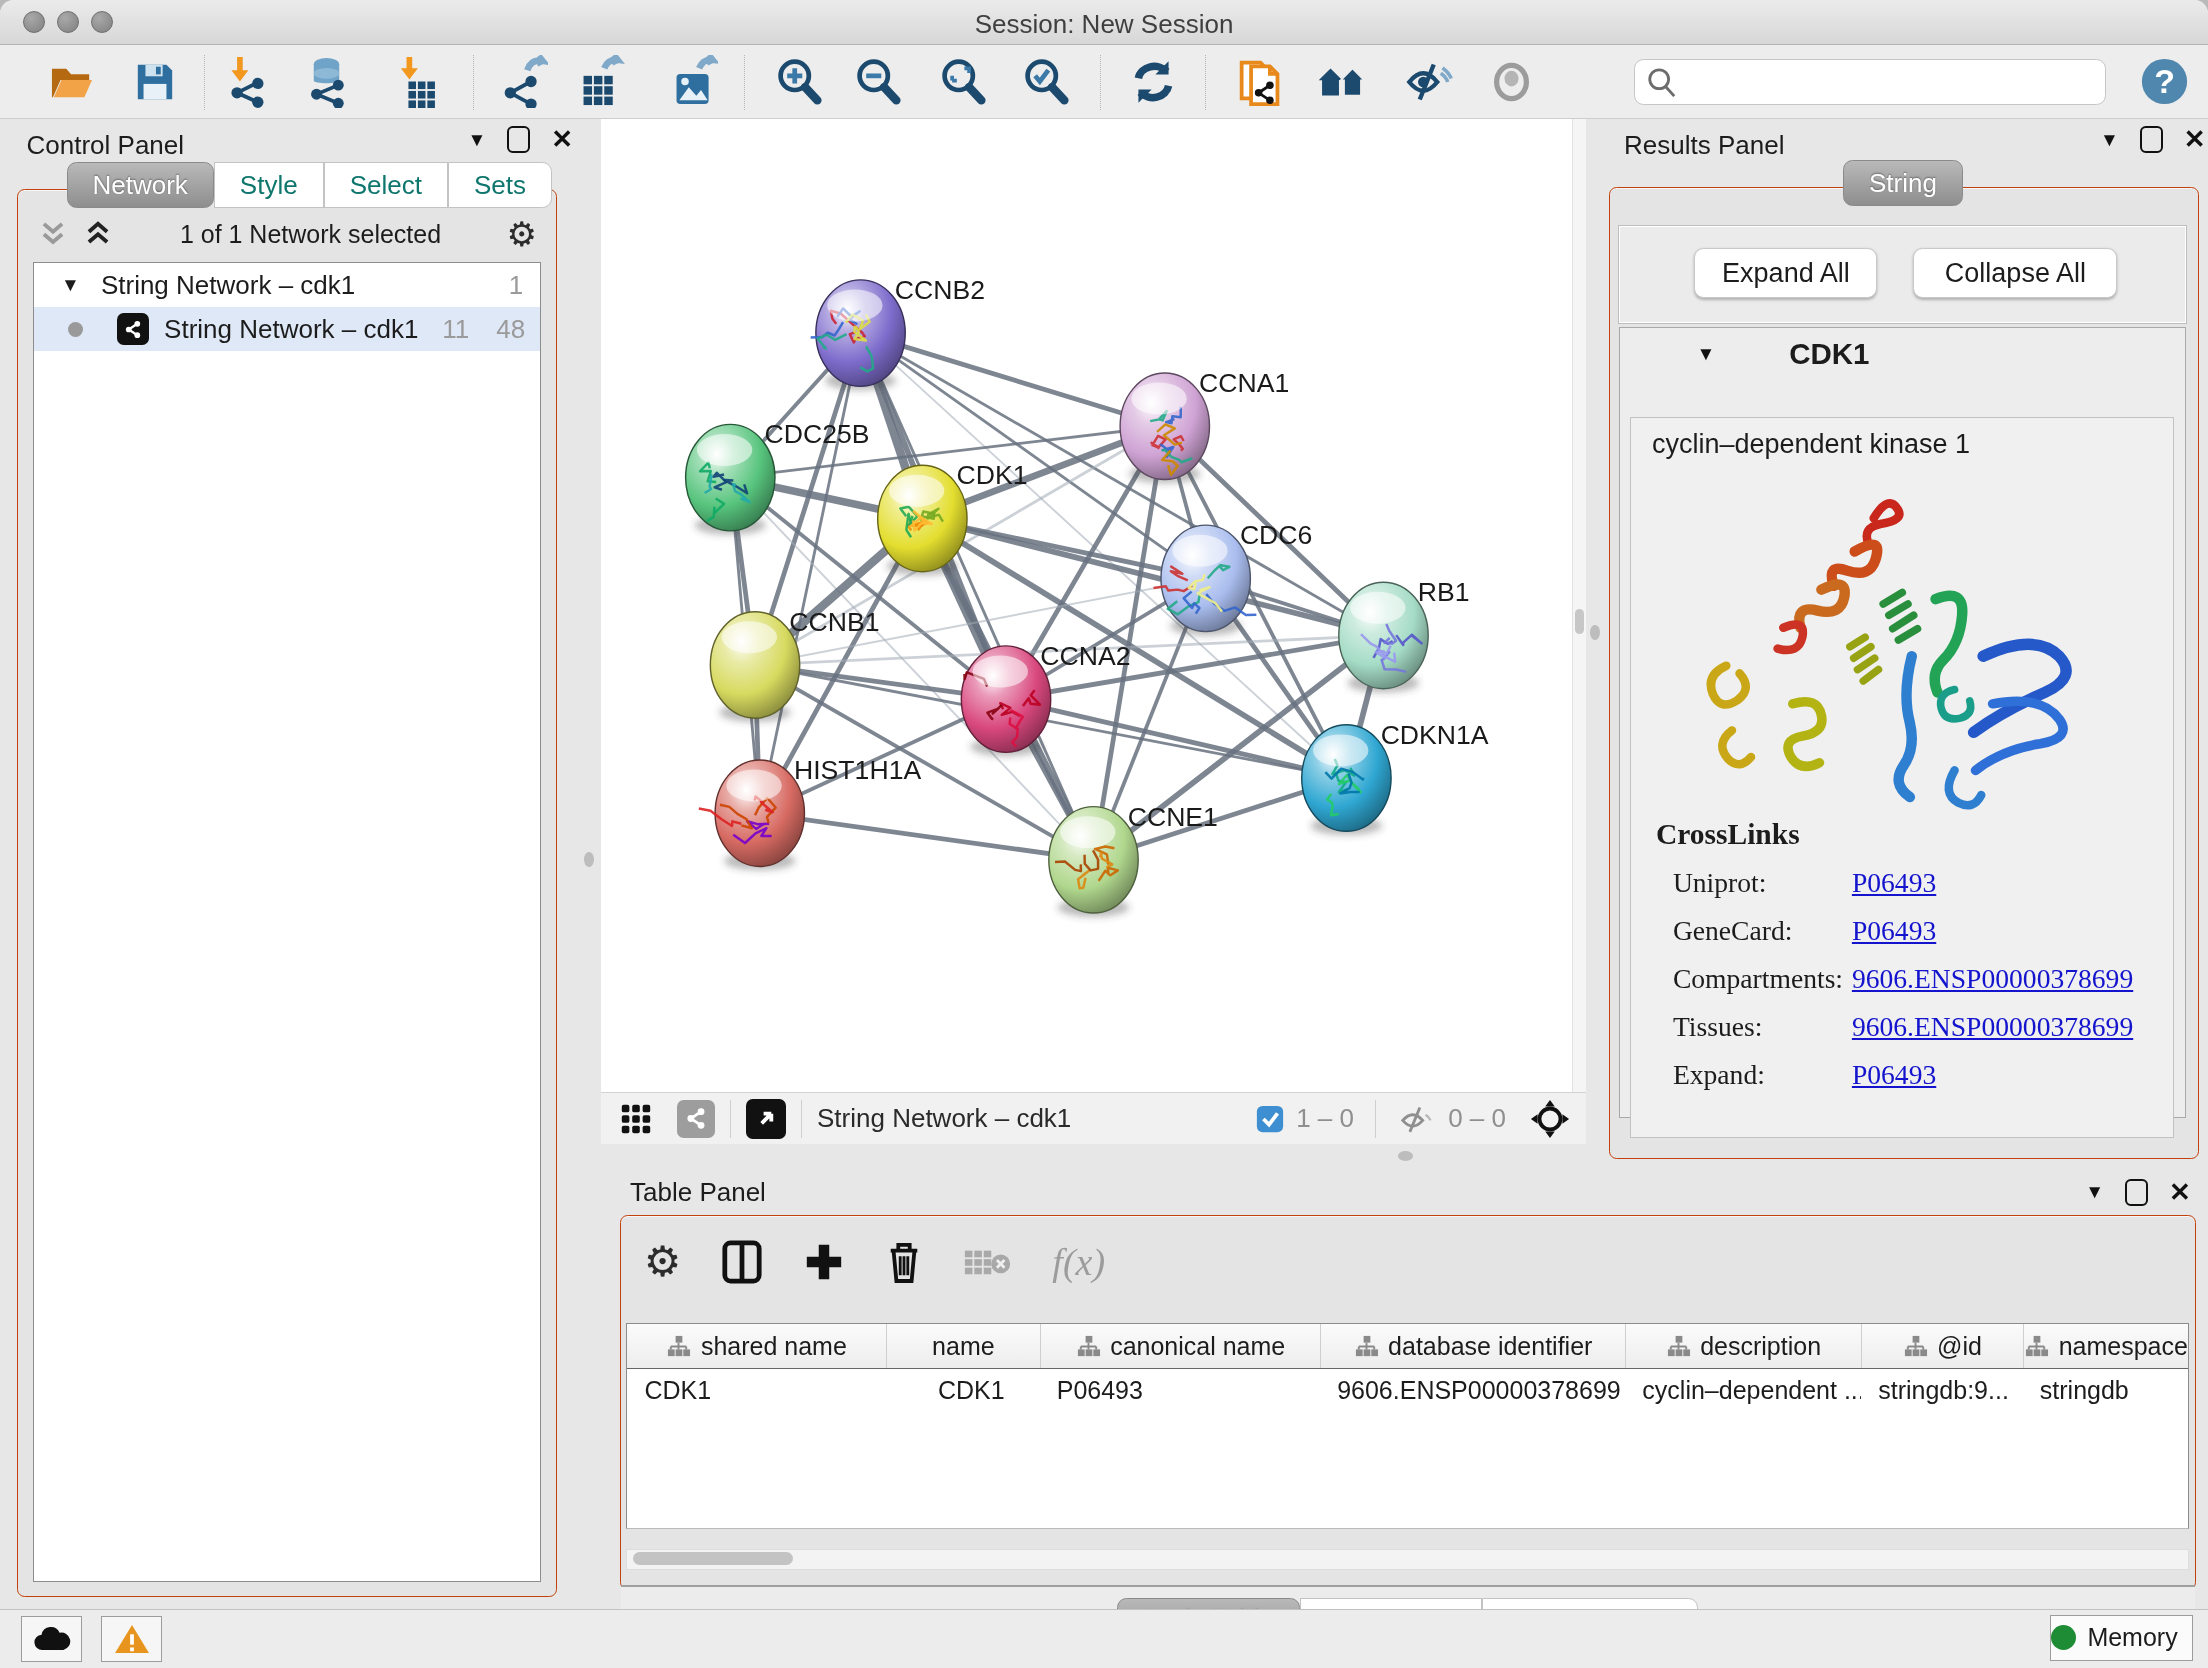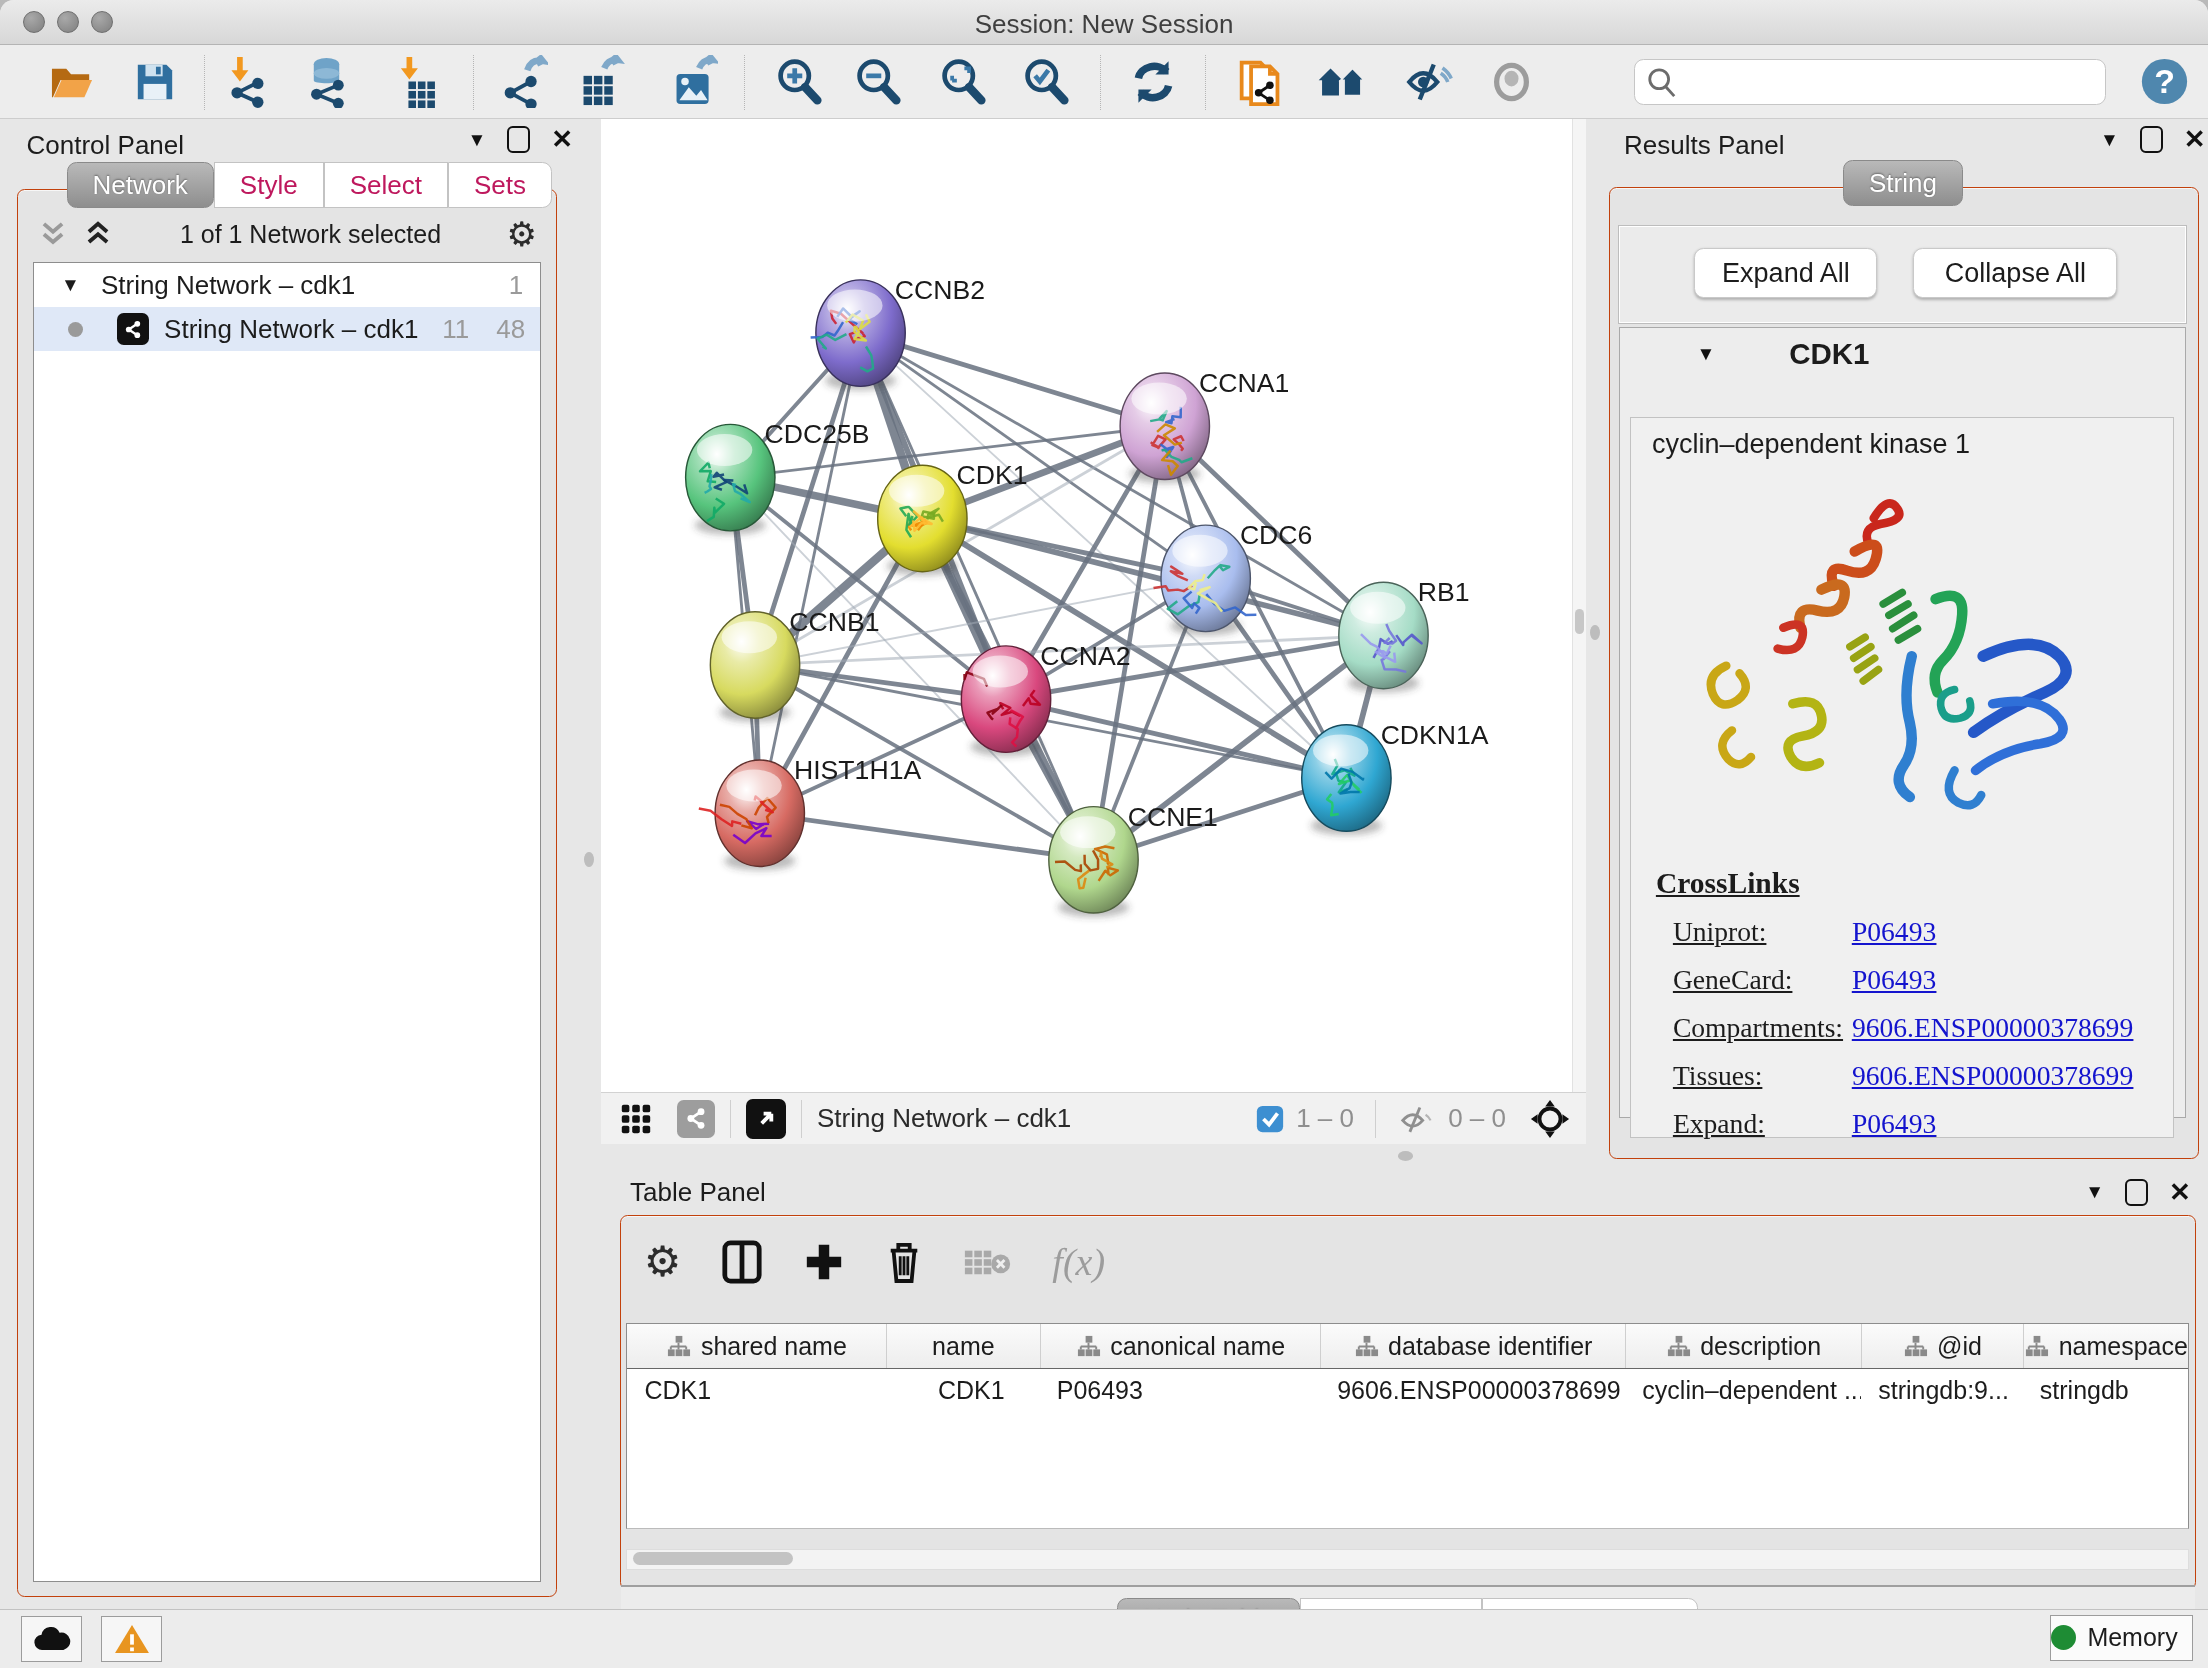--- a/index.html
+++ b/index.html
@@ -20,21 +20,21 @@
   #search-input{position:absolute;left:49px;top:1.9px;width:409px;height:36px;border:none;outline:none;font-size:23px;background:transparent;}
   .mag{position:absolute;left:11.4px;top:6.7px;}
   
   .phead{font-size:26px;color:#1c1c1c;}
   .pctl{position:absolute;top:0;display:flex;align-items:center;gap:21px;}
   .tri{font-size:19px;color:#111;}
   .floatbox{width:19px;height:23px;border:2.9px solid #111;border-radius:5.7px;}
   .xmark{font-size:26px;font-weight:bold;color:#111;}
   .tabbar{display:flex;}
   .tab{height:44px;padding:0 25px;display:flex;align-items:center;justify-content:center;font-size:26px;
-       background:#fff;border:1px solid #c3c3c3;color:#be185d;}
+       background:#fff;border:1px solid #c3c3c3;color:#0f766e;}
   .tab:first-child{border-radius:9.5px 0 0 9.5px;}
   .tab:last-child{border-radius:0 9.5px 9.5px 0;}
   .tab.sel{background:linear-gradient(#b9b9b9,#8e8e8e);color:#fff;text-shadow:0 -1px 1.9px rgba(0,0,0,.4);
        border-color:#8a8a8a;border-radius:9.5px;}
   .inset{background:#e4e4e4;border:1px solid #c2410c;border-radius:7.6px;box-shadow:inset 0 1px 0 #f7f7f7;}
   
   #control-panel{position:absolute;left:9.5px;top:124px;width:554px;height:1482px;}
   #cp-tabs{position:absolute;left:57px;top:38px;z-index:3;}
   #cp-body{position:absolute;left:7.6px;top:65px;width:538px;height:1406px;}
   #cp-subbar{position:absolute;left:19px;top:23px;right:19px;height:42px;display:flex;align-items:center;font-size:25px;}
@@ -58,21 +58,21 @@
   #rp-tab{position:absolute;left:236px;top:36px;z-index:3;}
   #rp-body{position:absolute;left:1.9px;top:63px;width:588px;height:970px;}
   #rp-btnbox{position:absolute;left:9.5px;top:38px;width:565px;height:95px;border:1.9px solid #fff;outline:1px solid #bdbdbd;background:#ebebeb;}
   .wbtn{position:absolute;top:21px;height:48px;border-radius:9.5px;background:#fff;border:1px solid #c9c9c9;
      box-shadow:0 1.9px 2.9px rgba(0,0,0,.25);font-size:27px;display:flex;align-items:center;justify-content:center;}
   #rp-card{position:absolute;left:9.5px;top:139px;width:565px;height:789px;border:1.9px solid #a9a9a9;background:#ededed;}
   #rp-cardhead{position:absolute;left:0;top:0;right:0;height:51px;display:flex;align-items:center;}
   #rp-inner{position:absolute;left:9.5px;top:53px;width:542px;height:719px;background:#f0f0f0;border:1px solid #c2c2c2;margin-top:36px;}
   #gene-desc{position:absolute;left:21px;top:11.4px;font-size:27px;}
   #protein-img{position:absolute;left:38px;top:67px;}
-  #crosslinks{position:absolute;left:25px;top:449px;font-family:"Liberation Serif",serif;text-decoration:underline;}
+  #crosslinks{position:absolute;left:25px;top:400px;font-family:"Liberation Serif",serif;}
   #crosslinks .clh{font-size:29.5px;font-weight:bold;}
   .clrow{display:flex;margin-top:16px;font-size:27.6px;}
   .clrow .cll{width:179px;padding-left:17px;}
   .clrow a{color:#1414ce;text-decoration:underline;}
   
   #table-panel{position:absolute;left:613px;top:1173px;width:1595px;height:435px;}
   #tp-head{position:absolute;left:0;top:0;right:9.5px;height:38px;display:flex;align-items:center;}
   #tp-toolbox{position:absolute;left:6.7px;top:42px;width:1574px;height:373px;}
   #tp-icons{position:absolute;left:23px;top:15px;display:flex;align-items:center;gap:40px;height:61px;}
   .fx{font-family:"Liberation Serif",serif;font-style:italic;font-size:38px;color:#9c9c9c;}

